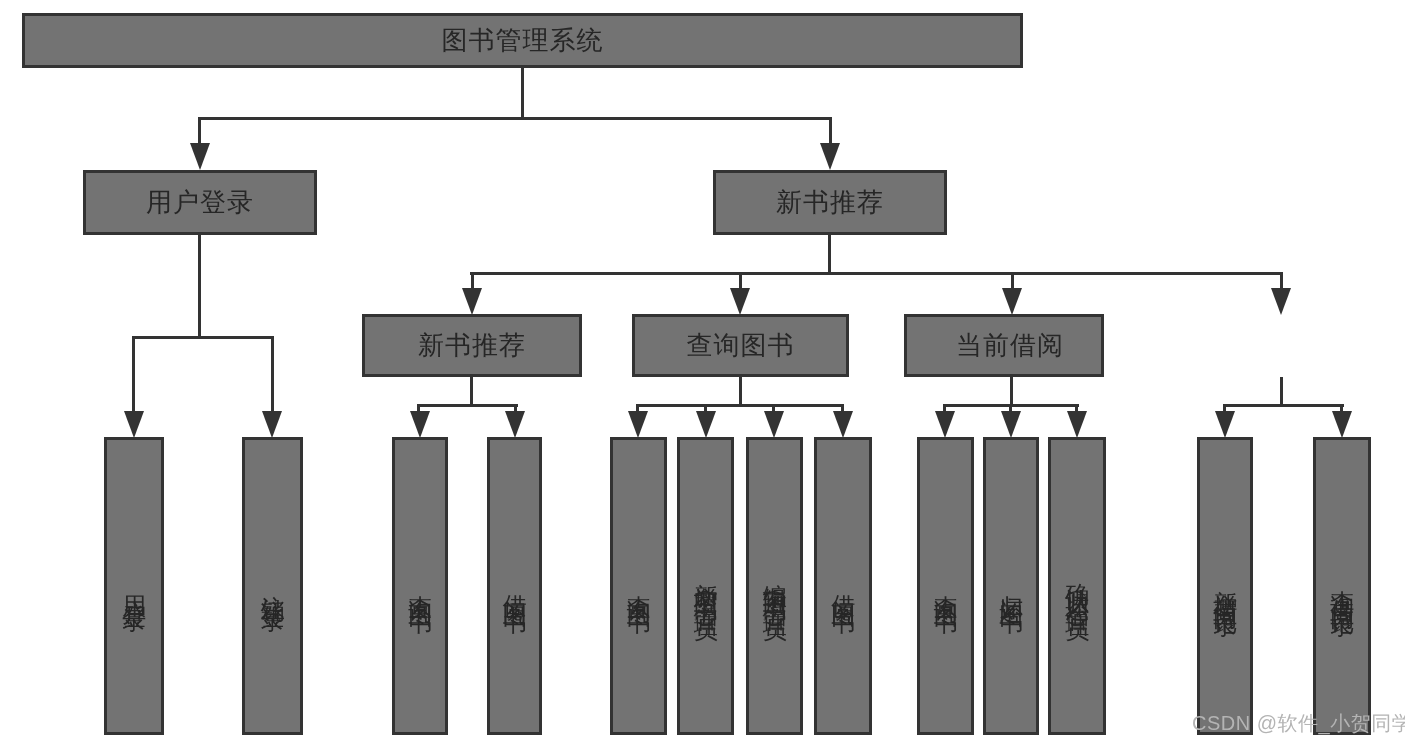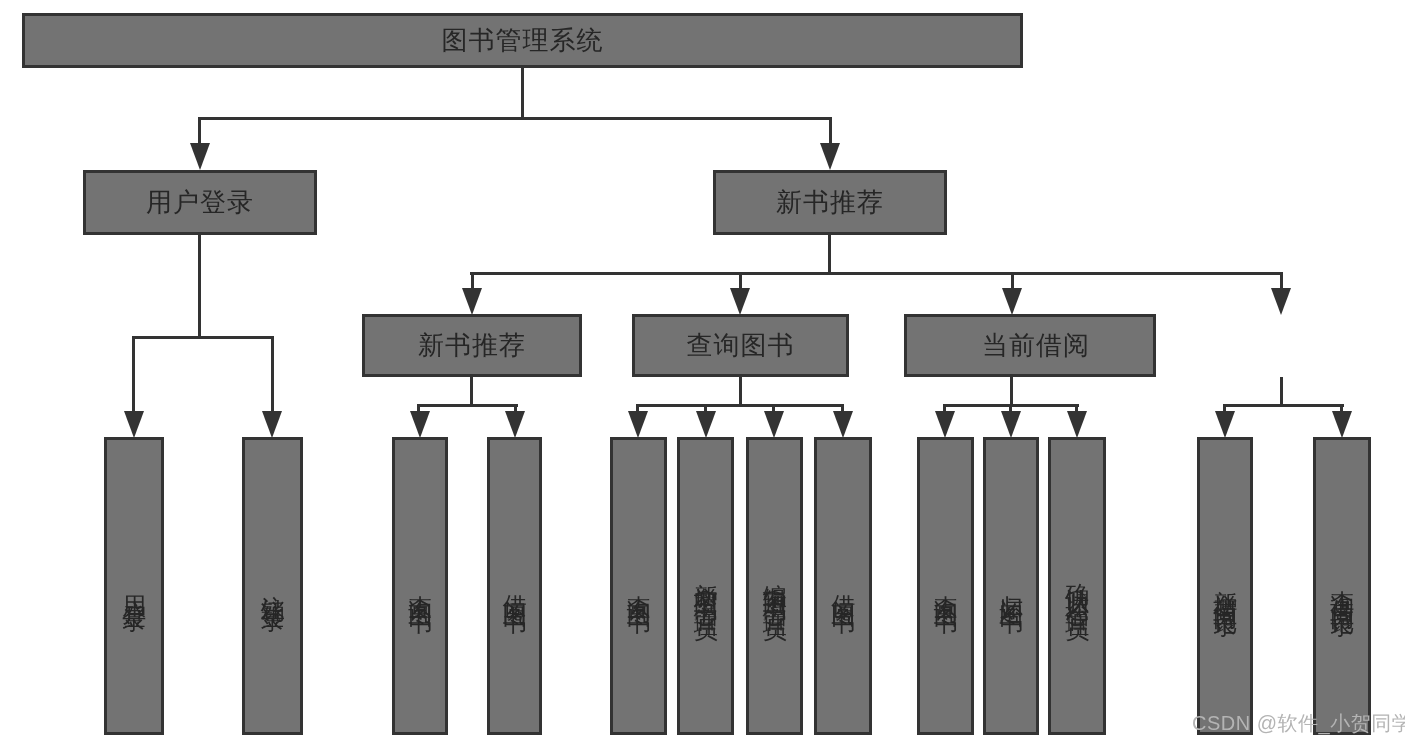--- a/index.html
+++ b/index.html
@@ -94,21 +94,21 @@
   <div class="arr" style="left:730px;top:288px;"></div>
   <div class="arr" style="left:1002px;top:288px;"></div>
   <div class="arr" style="left:1271px;top:288px;"></div>
 
   <div class="nbox h" style="left:362px;top:314px;width:220px;height:63px;">
     <span>新书推荐</span>
   </div>
   <div class="nbox h" style="left:632px;top:314px;width:217px;height:63px;">
     <span>查询图书</span>
   </div>
-  <div class="nbox h" style="left:904px;top:314px;width:252px;height:63px;padding-left:12px;">
+  <div class="nbox h" style="left:904px;top:314px;width:200px;height:63px;padding-left:12px;">
     <span>当前借阅</span>
   </div>
 
   <div class="vl" style="left:470px;top:377px;height:30px;"></div>
   <div class="hl" style="left:417px;top:404px;width:101px;"></div>
   <div class="vl" style="left:417px;top:404px;height:10px;"></div>
   <div class="vl" style="left:514px;top:404px;height:10px;"></div>
   <div class="arr" style="left:410px;top:411px;"></div>
   <div class="arr" style="left:505px;top:411px;"></div>
 

